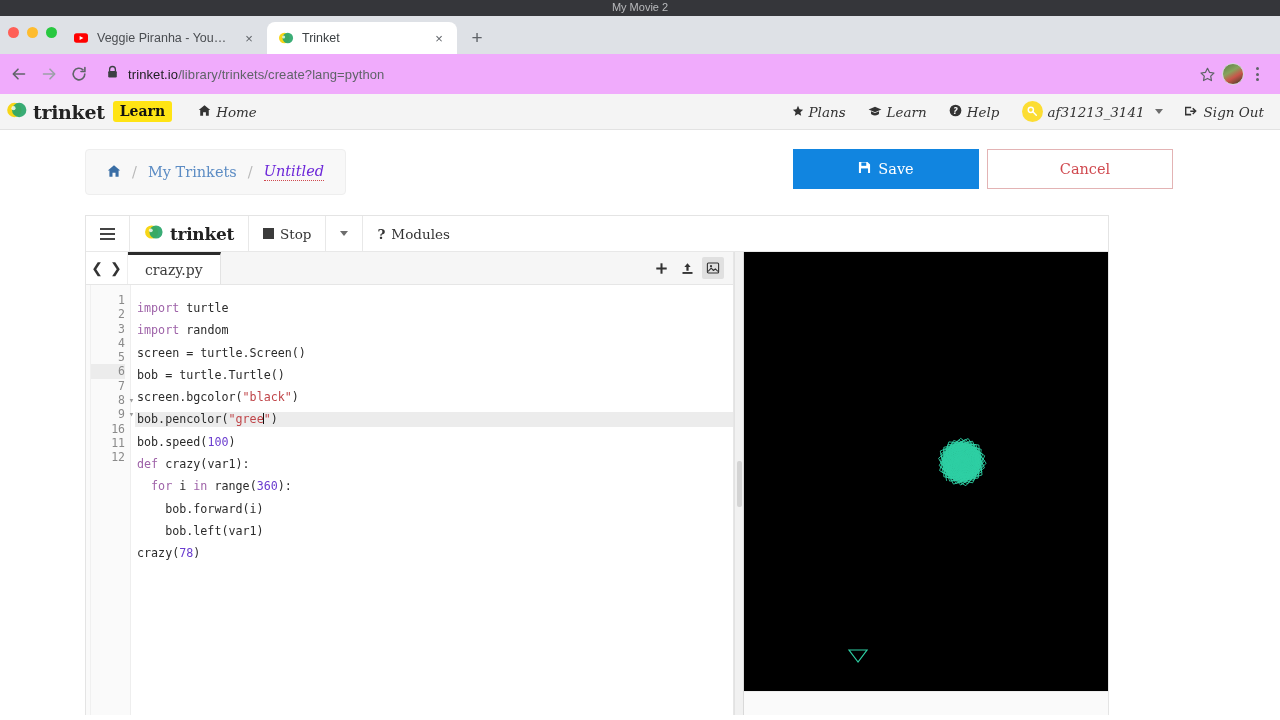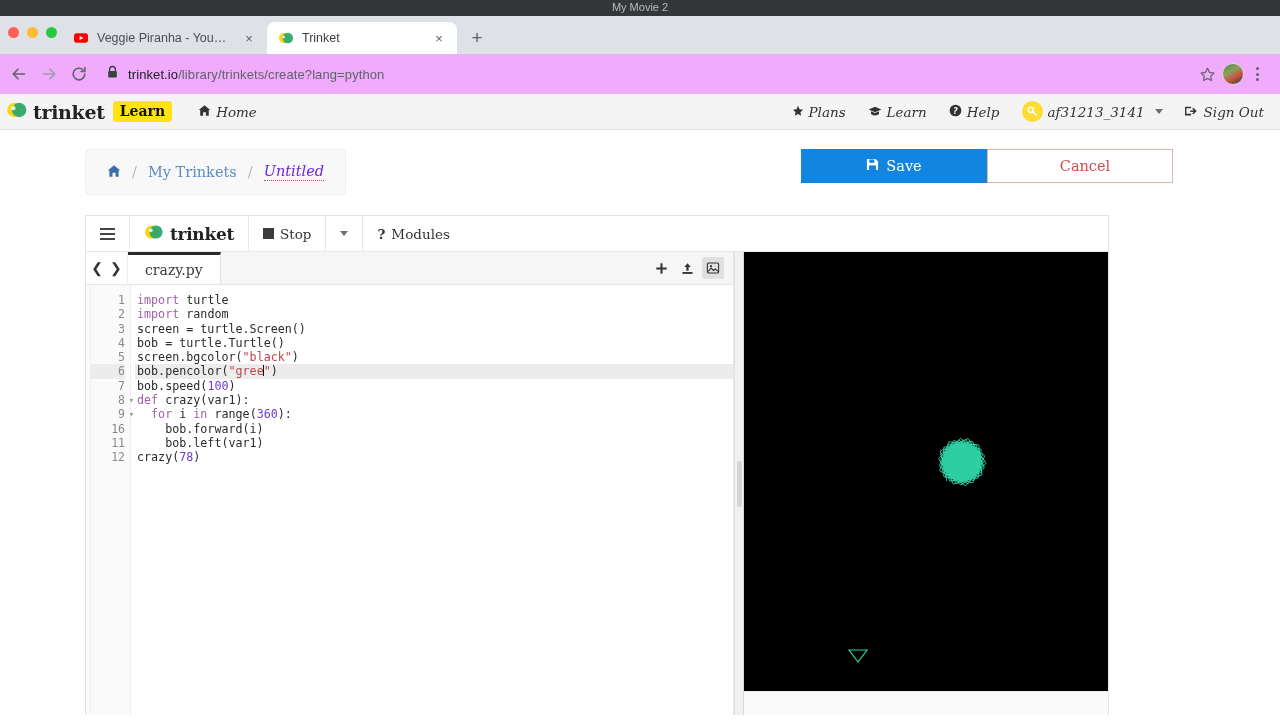--- a/index.html
+++ b/index.html
@@ -139,23 +139,23 @@
   .crumb-sep { color: #b8b8b8; }
   .crumb-link { color: #5c8cc4; }
   .crumb-home { color: #3a6ea5; font-size: 14px; }
   .crumb-current {
     color: #6d28d9; font-style: italic;
     border-bottom: 1px dotted #d0494f; padding-bottom: 1px;
   }
 
   .actionbtns { display: flex; }
   .btn {
-    width: 186px; height: 34px; display: flex; align-items: center;
+    width: 186px; height: 40px; display: flex; align-items: center;
     justify-content: center; gap: 7px;
-    font-family: "DejaVu Serif", serif; font-size: 14.5px;
+    font-family: "DejaVu Serif", serif; font-size: 14.5px; margin-left: 8px;
   }
   .btn-save { background: #1185e0; color: #fff; border: 1px solid #1185e0; }
   .btn-cancel { background: #fff; color: #d0494f; border: 1px solid #e3b3b4; padding-left: 10px; }
 
   
   .editor-frame {
     margin: 20px 0 0 85px; width: 1024px; height: 500px;
     border: 1px solid #e4e4e4; border-bottom: none;
     background: #fff; display: flex; flex-direction: column;
     overflow: hidden;
@@ -218,21 +218,21 @@
   .lineno.hl { background: #ececec; }
   .fold {
     position: absolute; right: -11px; top: 0; width: 9px;
     color: #9a9a9a; font-size: 9px; text-align: center;
   }
   .codelines {
     flex: 1; padding: 8px 0 0 4px; overflow: hidden;
     font-family: "DejaVu Sans Mono", monospace; font-size: 11.7px;
     line-height: 14.3px; color: #2b2b2b; white-space: pre;
   }
-  .cline { height: 14.3px; padding-left: 2px; }
+  .cline { height: 14.3px; padding-left: 2px; margin-top: 8px; }
   .cline.hl { background: #ececec; }
   .k { color: #9e62a8; }
   .s { color: #c0464a; }
   .n { color: #6a3ccf; }
   .caret-bar {
     display: inline-block; width: 1px; height: 11px; background: #111;
     vertical-align: -1px; margin: 0 -0.5px;
   }
 
   .splitter {

